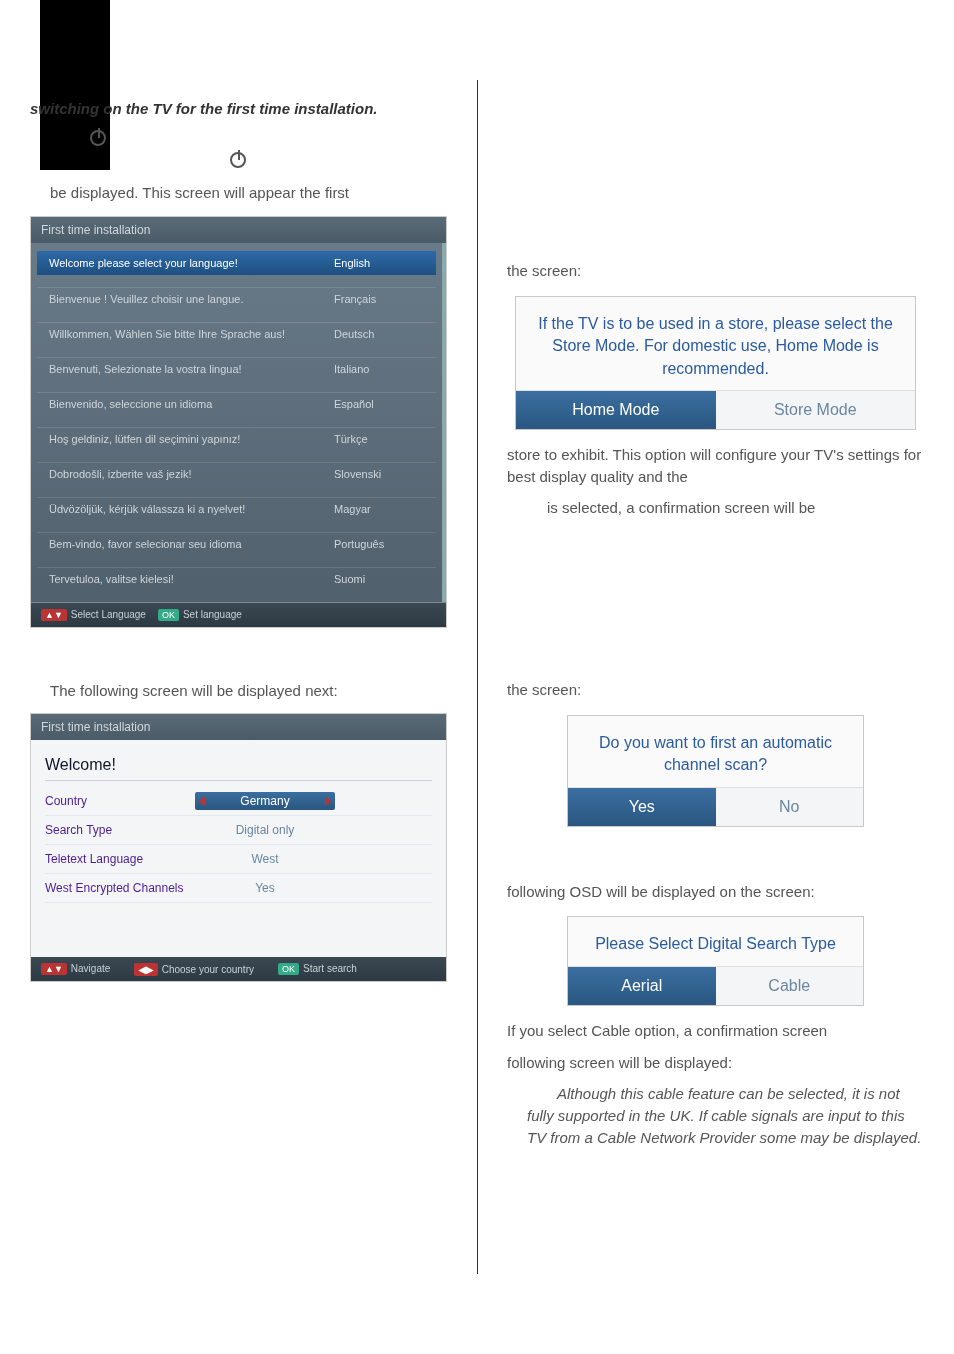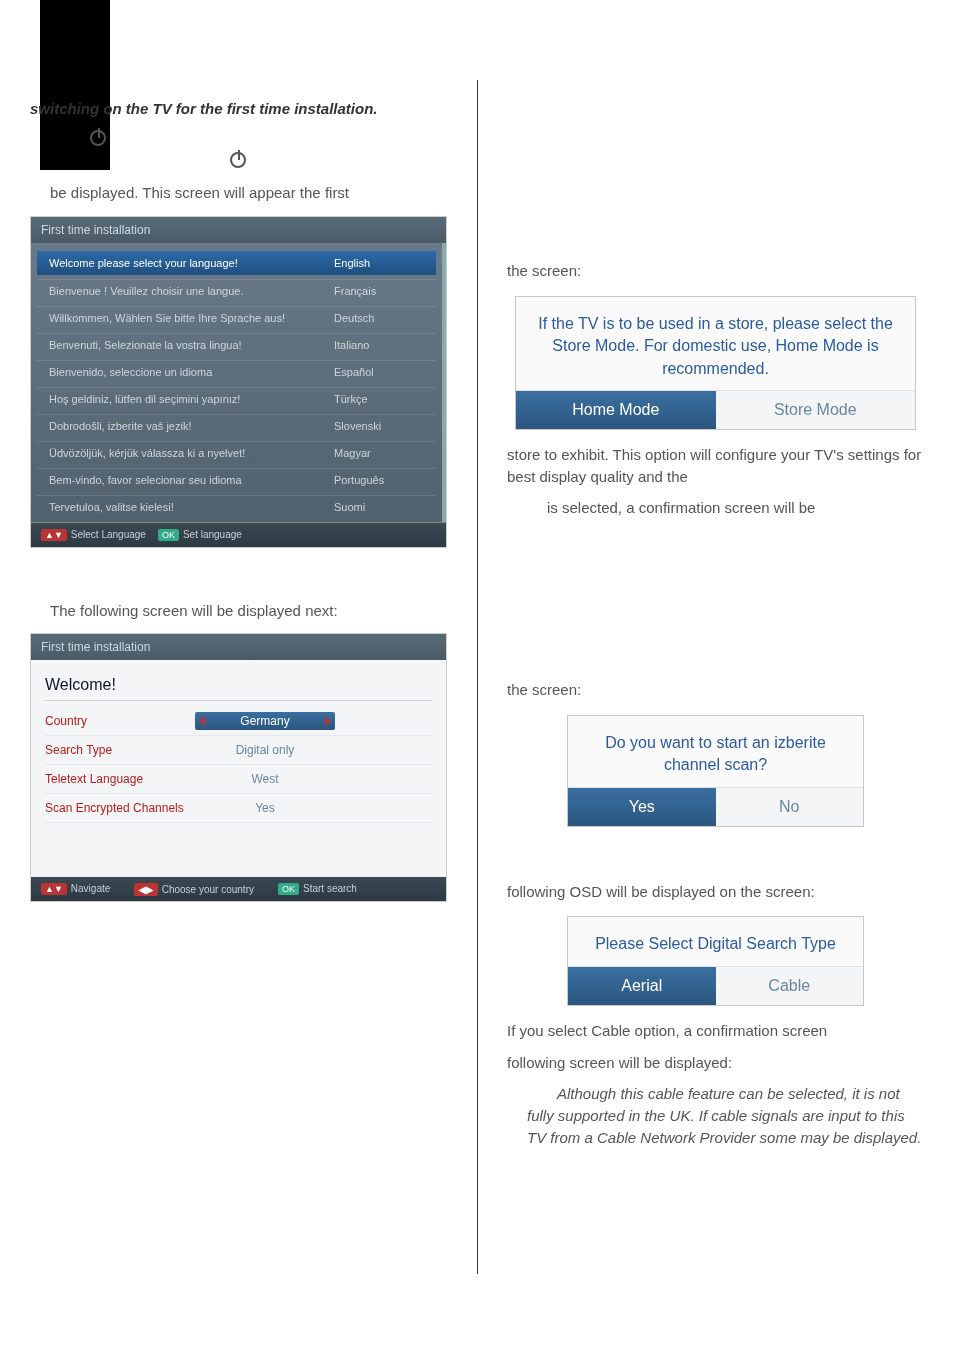--- a/index.html
+++ b/index.html
@@ -95,21 +95,21 @@
     background: linear-gradient(#2c6aa8, #1f4f7f);
     color: #fff;
     padding: 6px 12px;
     margin: 8px 6px 0 6px;
   }
   .lang-head-row .left { flex: 1; }
   .lang-head-row .right { width: 90px; text-align: left; }
   .lang-row {
     display: flex;
     padding: 5px 12px;
-    margin: 4px 6px;
+    margin: 12px 6px;
     border-top: 1px solid rgba(255,255,255,0.12);
   }
   .lang-row .left { flex: 1; }
   .lang-row .right { width: 90px; text-align: left; }
   .lang-scroll {
     width: 4px;
     background: #8aa;
     position: relative;
   }
   .lang-footer {
@@ -155,21 +155,21 @@
     border-bottom: 1px solid #ccd3d8;
     margin-bottom: 6px;
     font-size: 16px;
   }
   .frow {
     display: flex;
     align-items: center;
     padding: 5px 0;
     border-bottom: 1px solid #e2e8ec;
   }
-  .frow .flabel { flex: 0 0 150px; color: #b91c1c; }
+  .frow .flabel { flex: 0 0 150px; color: #4c1d95; }
   .frow .fval {
     flex: 0 0 140px;
     text-align: center;
     color: #6a86a0;
     position: relative;
     padding: 2px 0;
   }
   .frow .fval.pill {
     background: linear-gradient(#3b6fa0, #2a5680);
     color: #fff;
@@ -314,21 +314,21 @@
         </div>
         <div class="frow">
           <span class="flabel">Search Type</span>
           <span class="fval">Digital only</span>
         </div>
         <div class="frow">
           <span class="flabel">Teletext Language</span>
           <span class="fval">West</span>
         </div>
         <div class="frow">
-          <span class="flabel">Scan Encrypted Channels</span>
+          <span class="flabel">West Encrypted Channels</span>
           <span class="fval">Yes</span>
         </div>
       </div>
       <div class="install-footer">
         <span><span class="arrows-badge">▲▼</span><span>Navigate</span></span>
         <span><span class="lr-badge">◀▶</span><span>Choose your country</span></span>
         <span><span class="green-dot">OK</span><span>Start search</span></span>
       </div>
     </div>
 
@@ -349,21 +349,21 @@
     <p class="para">store to exhibit. This option will configure your TV's settings for best display quality and the</p>
 
     <p class="para" style="padding-left:40px;">is selected, a confirmation screen will be</p>
 
     <div class="spacer"></div>
     <div class="spacer"></div>
 
     <p class="para">the screen:</p>
 
     <div class="dialog narrow">
-      <div class="dlg-text">Do you want to start an izberite channel scan?</div>
+      <div class="dlg-text">Do you want to first an automatic channel scan?</div>
       <div class="dlg-btns">
         <div class="dlg-btn primary">Yes</div>
         <div class="dlg-btn">No</div>
       </div>
     </div>
 
     <div style="height:30px;"></div>
 
     <p class="para">following OSD will be displayed on the screen:</p>
 

